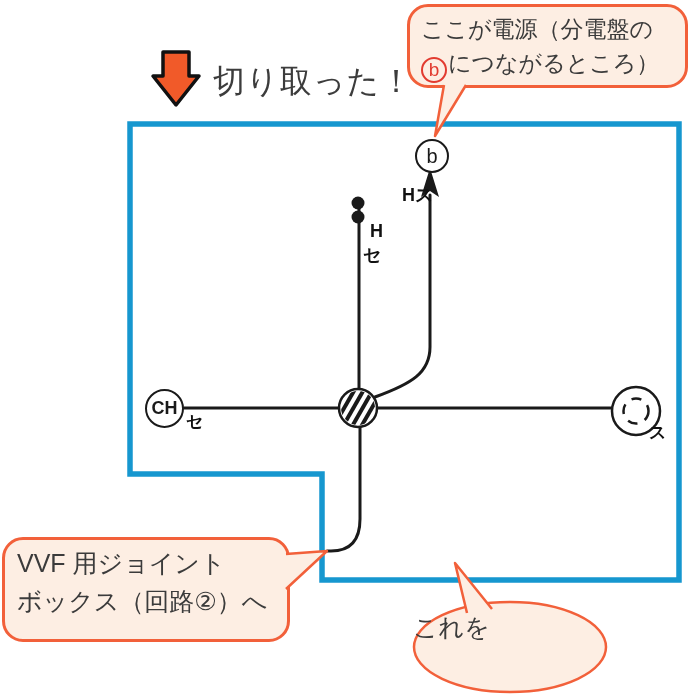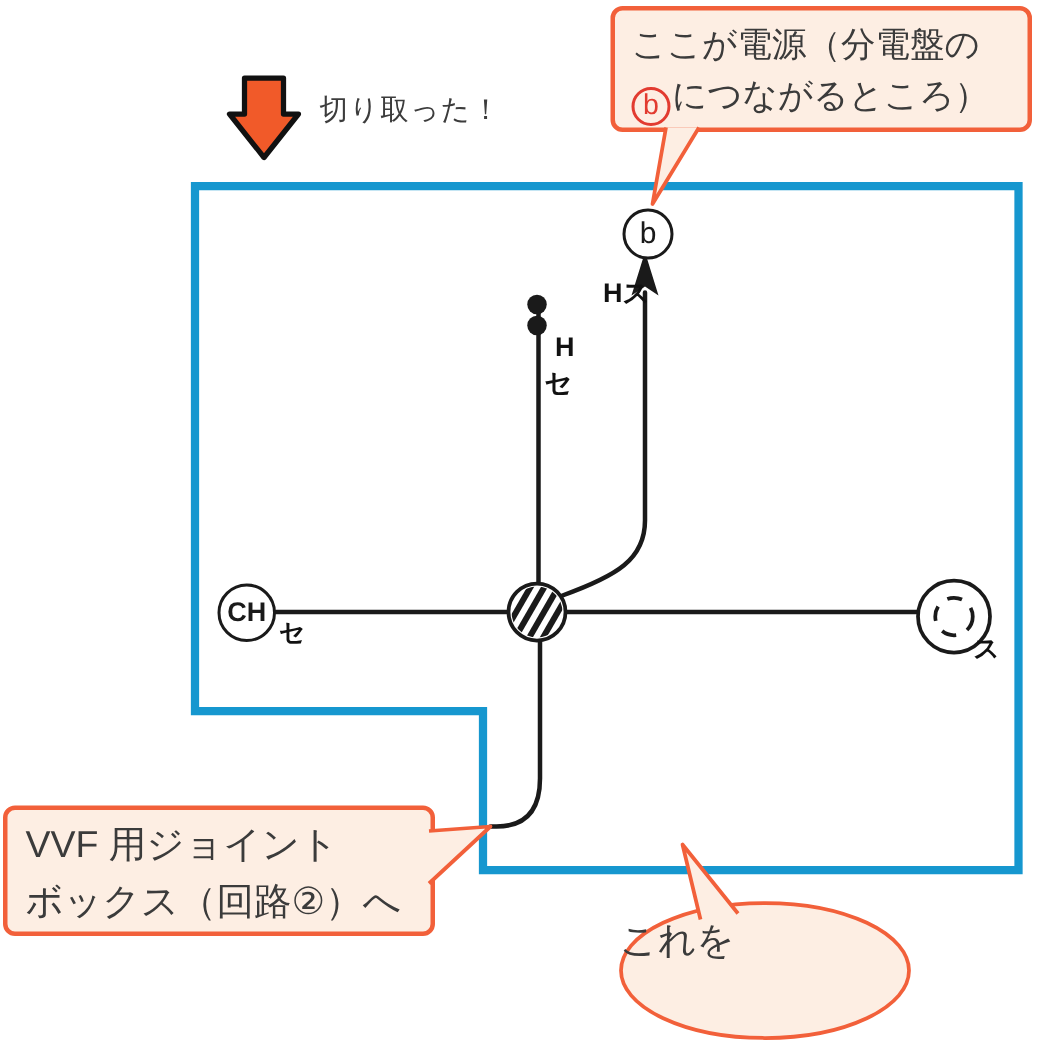--- a/index.html
+++ b/index.html
@@ -3,30 +3,30 @@
 <meta charset="utf-8">
 <style>
   html,body{margin:0;padding:0;background:#fff;}
   body{font-family:"Liberation Sans","DejaVu Sans",sans-serif;}
   .stage{position:relative;width:692px;height:694px;background:#fff;overflow:hidden;}
   .layer{position:absolute;left:0;top:0;width:692px;height:694px;}
   .base{z-index:1;}
   .tails{z-index:3;pointer-events:none;}
   .overlay{position:absolute;z-index:2;}
 
-  .cut-note{left:213px;top:60px;font-size:19px;letter-spacing:1px;color:#3c3c3c;}
+  .cut-note{left:213px;top:60px;font-size:32px;letter-spacing:1px;color:#3c3c3c;}
 
-  .callout{background:#fdeee3;border:3px solid #f2603a;border-radius:8px;
+  .callout{background:#fdeee3;border:3px solid #f2603a;border-radius:21px;
            color:#3b3b3b;box-sizing:border-box;}
   .power-callout{left:407px;top:4px;width:281px;height:84px;
                  font-size:23px;line-height:34px;padding:5px 9px 0 11px;}
   .b-badge{display:inline-flex;width:26px;height:26px;border:2px solid #e23b30;
            border-radius:50%;color:#e23b30;align-items:center;justify-content:center;
            font-size:19px;box-sizing:border-box;vertical-align:-5px;margin-right:1px;}
-  .vvf-callout{left:2px;top:537px;width:288px;height:87px;
+  .vvf-callout{left:2px;top:537px;width:288px;height:105px;
                font-size:25px;line-height:38px;padding:4px 8px 0 12px;}
   .redraw-text{left:413px;top:609px;width:195px;text-align:left;
                font-size:25px;line-height:37px;color:#3b3b3b;}
 
   .b-circle{left:415px;top:139px;width:34px;height:34px;border:2px solid #1a1a1a;
             border-radius:50%;background:#fff;display:flex;align-items:center;
             justify-content:center;font-size:20px;color:#1a1a1a;box-sizing:border-box;}
   .ch-circle{left:145px;top:389px;width:39px;height:39px;border:2.5px solid #1a1a1a;
              border-radius:50%;background:#fff;display:flex;align-items:center;
              justify-content:center;font-size:18px;font-weight:600;color:#1a1a1a;

